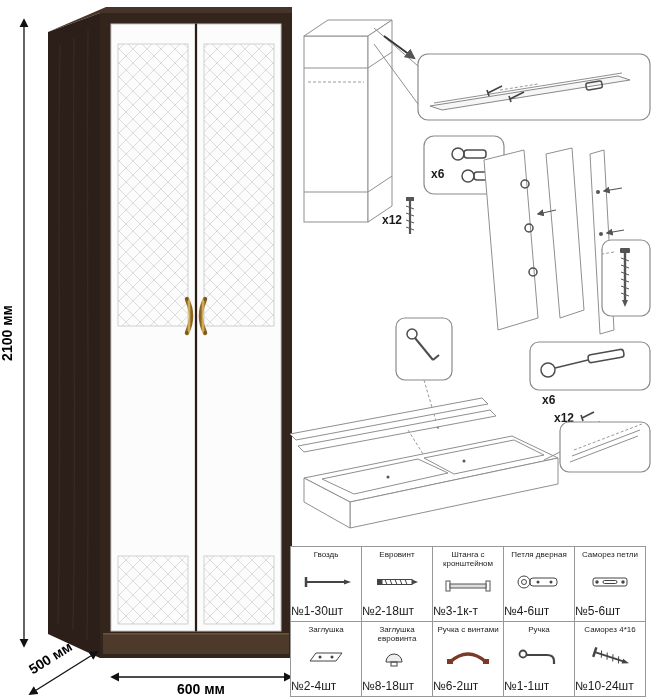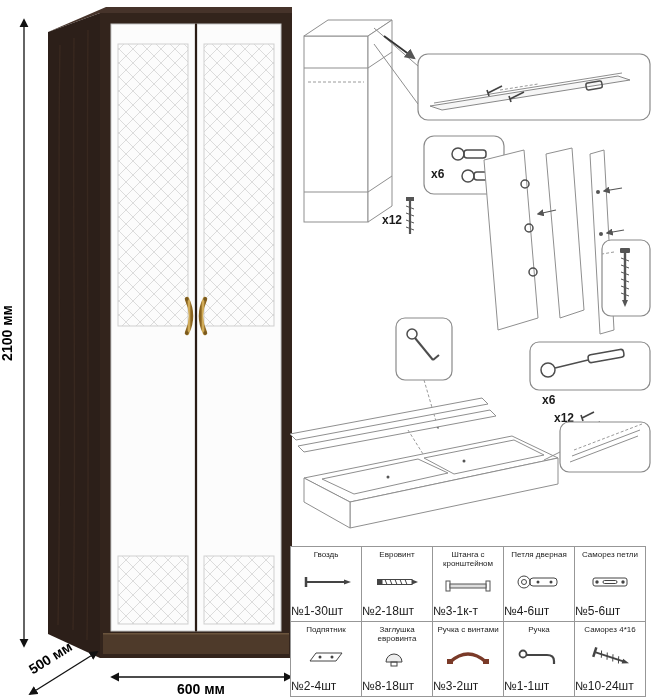--- a/index.html
+++ b/index.html
@@ -289,21 +289,21 @@
                     <circle cx="41" cy="12" r="1.7" fill="#444"></circle>
             </svg>
                 </div>
           <div class="pcount">№5-6шт</div>
         </div>
             </td>
       </tr>
       <tr>
         <td>
               <div class="cell">
-          <div class="pname">Подпятник</div>
+          <div class="pname">Заглушка</div>
           <div class="picon">
             <svg width="58" height="24" viewBox="0 0 56 24">
               <polygon points="12,16 18,8 44,8 38,16" fill="none" stroke="#444"></polygon>
               <circle cx="22" cy="12" r="1.5" fill="#444"></circle>
                     <circle cx="34" cy="12" r="1.5" fill="#444"></circle>
             </svg>
                 </div>
           <div class="pcount">№2-4шт</div>
         </div>
             </td>
@@ -322,21 +322,21 @@
         <td>
               <div class="cell">
           <div class="pname">Ручка с винтами</div>
           <div class="picon">
             <svg width="58" height="24" viewBox="0 0 56 24">
               <path d="M10,17 Q28,1 46,17" stroke="#7a3a28" stroke-width="3.5" fill="none"></path>
               <rect x="7" y="14" width="6" height="5" fill="#7a3a28"></rect>
               <rect x="43" y="14" width="6" height="5" fill="#7a3a28"></rect>
             </svg>
                 </div>
-          <div class="pcount">№3-2шт</div>
+          <div class="pcount">№6-2шт</div>
         </div>
             </td>
         <td>
               <div class="cell">
           <div class="pname">Ручка</div>
           <div class="picon">
             <svg width="58" height="24" viewBox="0 0 56 24">
               <circle cx="12" cy="9" r="3.5" fill="none" stroke="#444" stroke-width="1.8"></circle>
               <path d="M15,10 L36,10 Q43,10 43,16 L43,19" fill="none" stroke="#444" stroke-width="2.2"></path>
             </svg>

